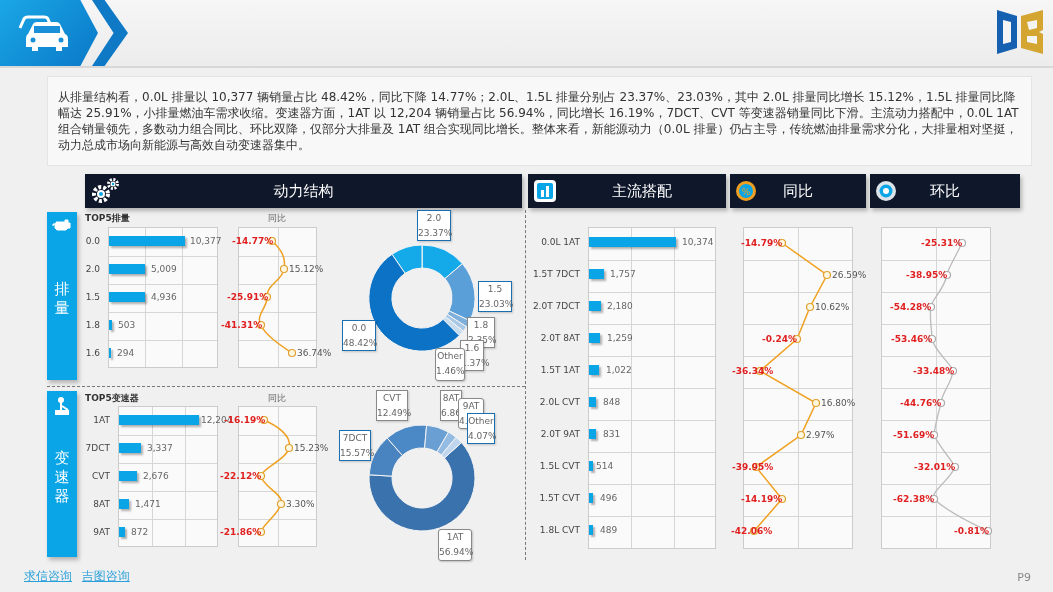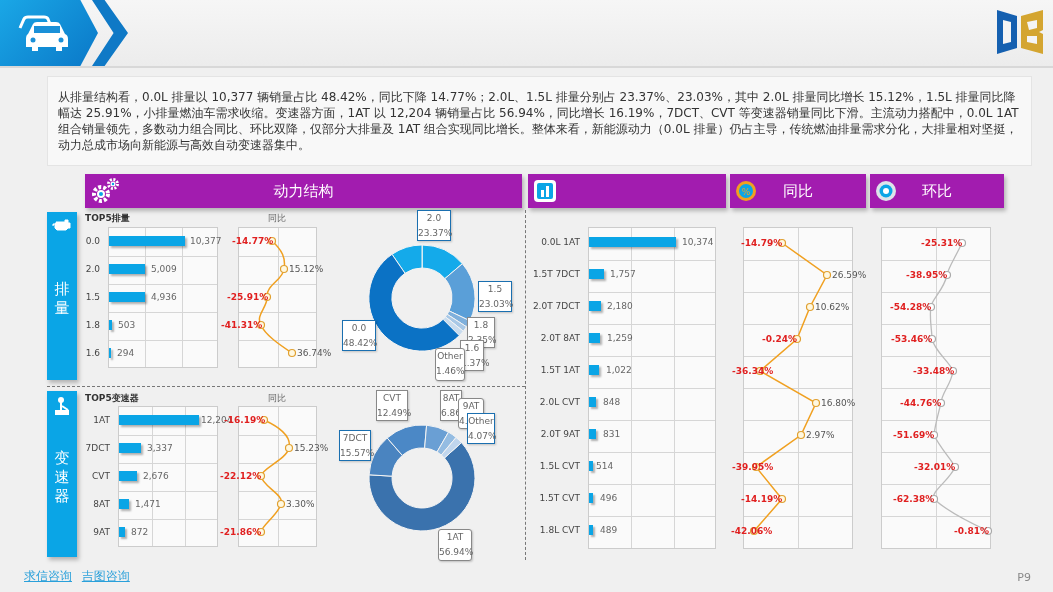--- a/index.html
+++ b/index.html
@@ -3,21 +3,21 @@
 <meta charset="utf-8">
 <style>
   * { box-sizing: border-box; margin: 0; padding: 0; }
   body { width: 1053px; height: 592px; background: #f0f0f0; font-family: "DejaVu Sans", "Liberation Sans", sans-serif; position: relative; overflow: hidden; color: #333; }
   .header { position: absolute; left: 0; top: 0; width: 1053px; height: 68px; background: linear-gradient(#f6f6f6, #ececec); border-bottom: 2px solid #d8d8d8; }
   .hdr-icon-box { position: absolute; left: 0; top: 0; width: 98px; height: 66px; background: linear-gradient(135deg, #1aa7e6, #0a78c8); clip-path: polygon(0 0, 82% 0, 100% 50%, 82% 100%, 0 100%); }
   .hdr-chev { position: absolute; left: 92px; top: 0; width: 36px; height: 66px; background: #0f79c6; clip-path: polygon(0 0, 35% 0, 100% 50%, 35% 100%, 0 100%, 60% 50%); }
   .hdr-title { position: absolute; left: 133px; top: 14px; font-size: 34px; color: #1aa0dc; font-family: "Liberation Sans", sans-serif; }
   .logo { position: absolute; left: 995px; top: 6px; width: 52px; height: 52px; }
   .summary { position: absolute; left: 47px; top: 76px; width: 985px; height: 90px; background: #f8f8f8; border: 1px solid #e4e4e4; padding: 12px 10px; font-size: 12px; line-height: 16px; color: #333; }
-  .sec-hdr { position: absolute; height: 34px; background: #a21caf; color: #fff; font-size: 15px; box-shadow: 2px 3px 4px rgba(0,0,0,0.25); display: flex; align-items: center; }
+  .sec-hdr { position: absolute; height: 34px; background: #0f172a; color: #fff; font-size: 15px; box-shadow: 2px 3px 4px rgba(0,0,0,0.25); display: flex; align-items: center; }
   .sec-hdr .t { position: absolute; left: 0; right: 0; text-align: center; }
   .side-tab { position: absolute; width: 30px; background: #0aa5e6; color: #fff; box-shadow: 2px 3px 4px rgba(0,0,0,0.25); }
   .side-tab .lbl { position: absolute; left: 0; width: 30px; text-align: center; font-size: 15px; line-height: 19px; }
   .sub-lbl { position: absolute; font-size: 9px; color: #333; font-weight: bold; }
   .sub-lbl2 { position: absolute; font-size: 9px; color: #666; }
   .grid { position: absolute; border: 1px solid #ccc; background: #fafafa; }
   .gv { position: absolute; top: 0; bottom: 0; width: 1px; background: #d6d6d6; }
   .gh { position: absolute; left: 0; right: 0; height: 1px; background: #d6d6d6; }
   .row-lbl { position: absolute; font-size: 9px; color: #444; text-align: right; }
   .bar { position: absolute; height: 10px; background: #0aa5e6; box-shadow: 2px 2px 2px rgba(0,0,0,0.3); }
@@ -68,30 +68,31 @@
   </svg>
   <span class="t">动力结构</span>
 </div>
 <div class="sec-hdr" style="left:528px;top:174px;width:198px;">
   <svg width="24" height="24" style="left:5px;top:5px" viewBox="0 0 24 24">
     <rect x="1" y="1" width="22" height="22" rx="4" fill="#fff"></rect>
     <rect x="4" y="4" width="16" height="16" rx="2" fill="#0aa5e6"></rect>
     <rect x="8" y="11" width="3" height="7" fill="#fff"></rect>
       <rect x="13" y="7" width="3" height="11" fill="#fff"></rect>
   </svg>
+  <span class="t" style="padding-left:30px">主流搭配</span>
 </div>
 <div class="sec-hdr" style="left:730px;top:174px;width:136px;">
   <svg width="24" height="24" style="left:4px;top:5px" viewBox="0 0 24 24">
     <circle cx="12" cy="12" r="10" fill="#f0a020"></circle>
       <circle cx="12" cy="12" r="7" fill="#0aa5e6"></circle>
     <text x="12" y="16" font-size="9" text-anchor="middle" fill="#f0a020">%</text>
   </svg>
   <span class="t">同比</span>
 </div>
-<div class="sec-hdr" style="left:870px;top:174px;width:134px;">
+<div class="sec-hdr" style="left:870px;top:174px;width:150px;">
   <svg width="24" height="24" style="left:4px;top:5px" viewBox="0 0 24 24">
     <circle cx="12" cy="12" r="10" fill="#dde4ea"></circle>
       <circle cx="12" cy="12" r="6.5" fill="#0aa5e6"></circle>
       <circle cx="12" cy="12" r="3" fill="#fff"></circle>
   </svg>
   <span class="t">环比</span>
 </div>
 
 <div class="side-tab" style="left:47px;top:212px;height:168px;">
   <svg width="18" height="14" style="left:6px;top:6px" viewBox="0 0 18 14">

